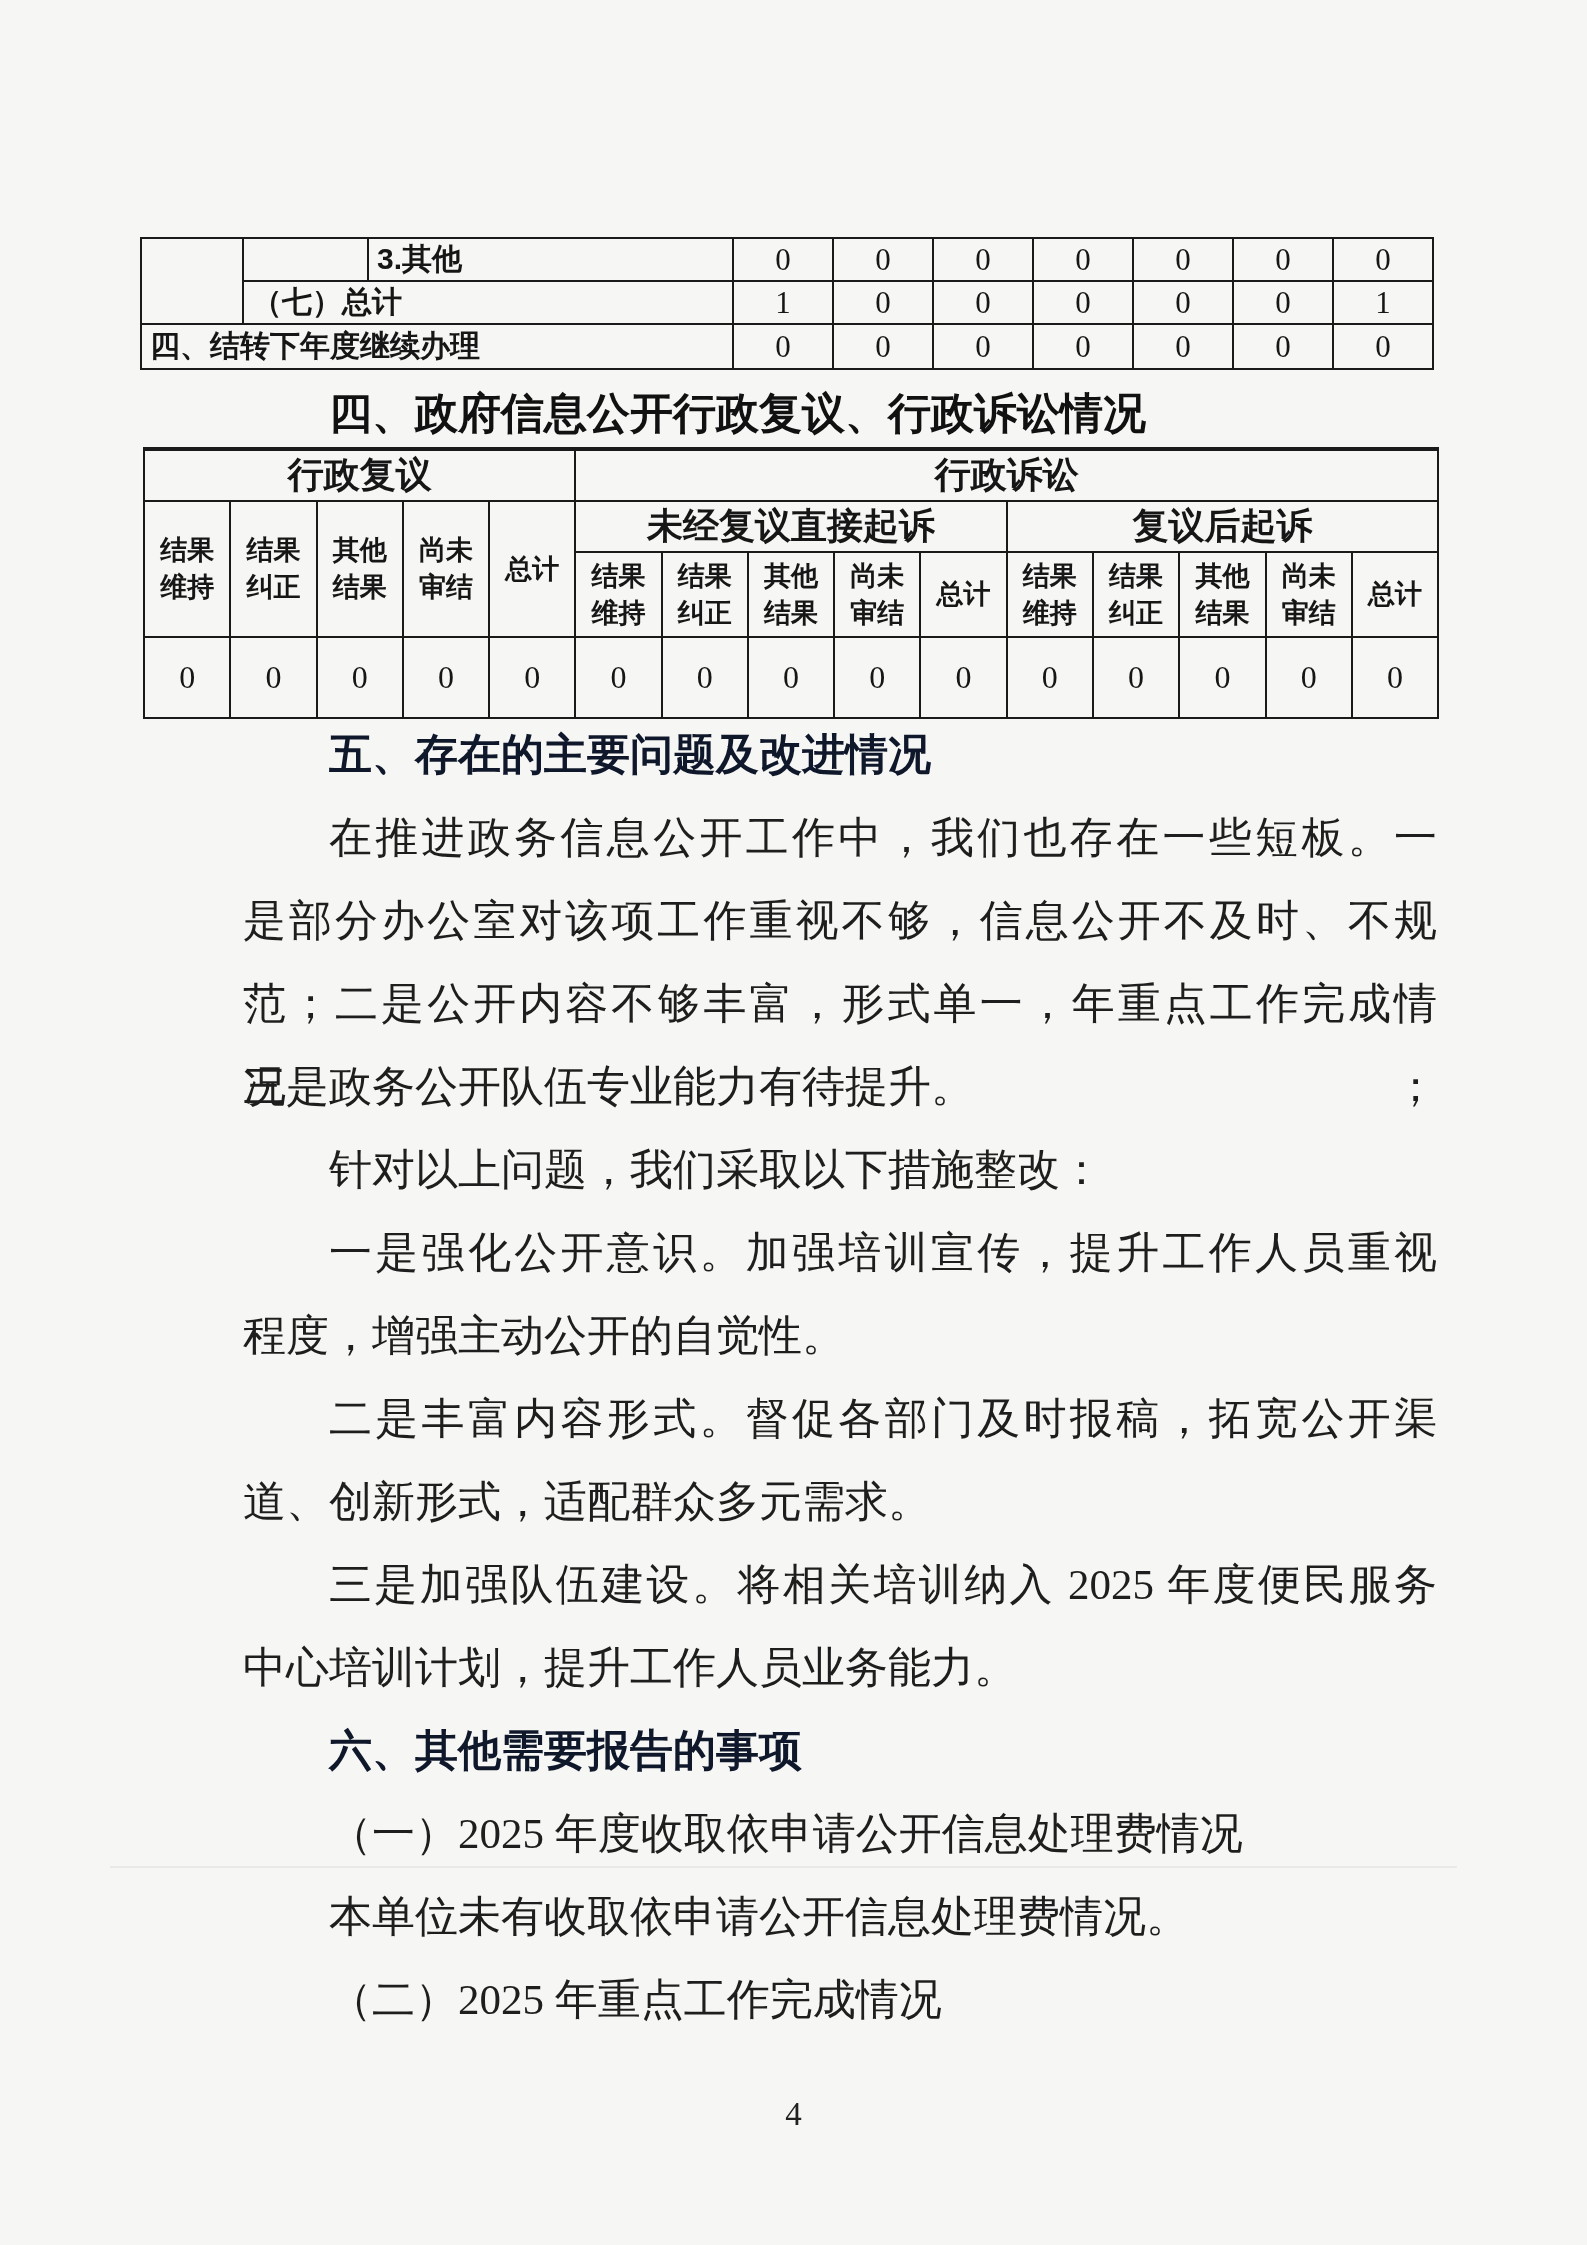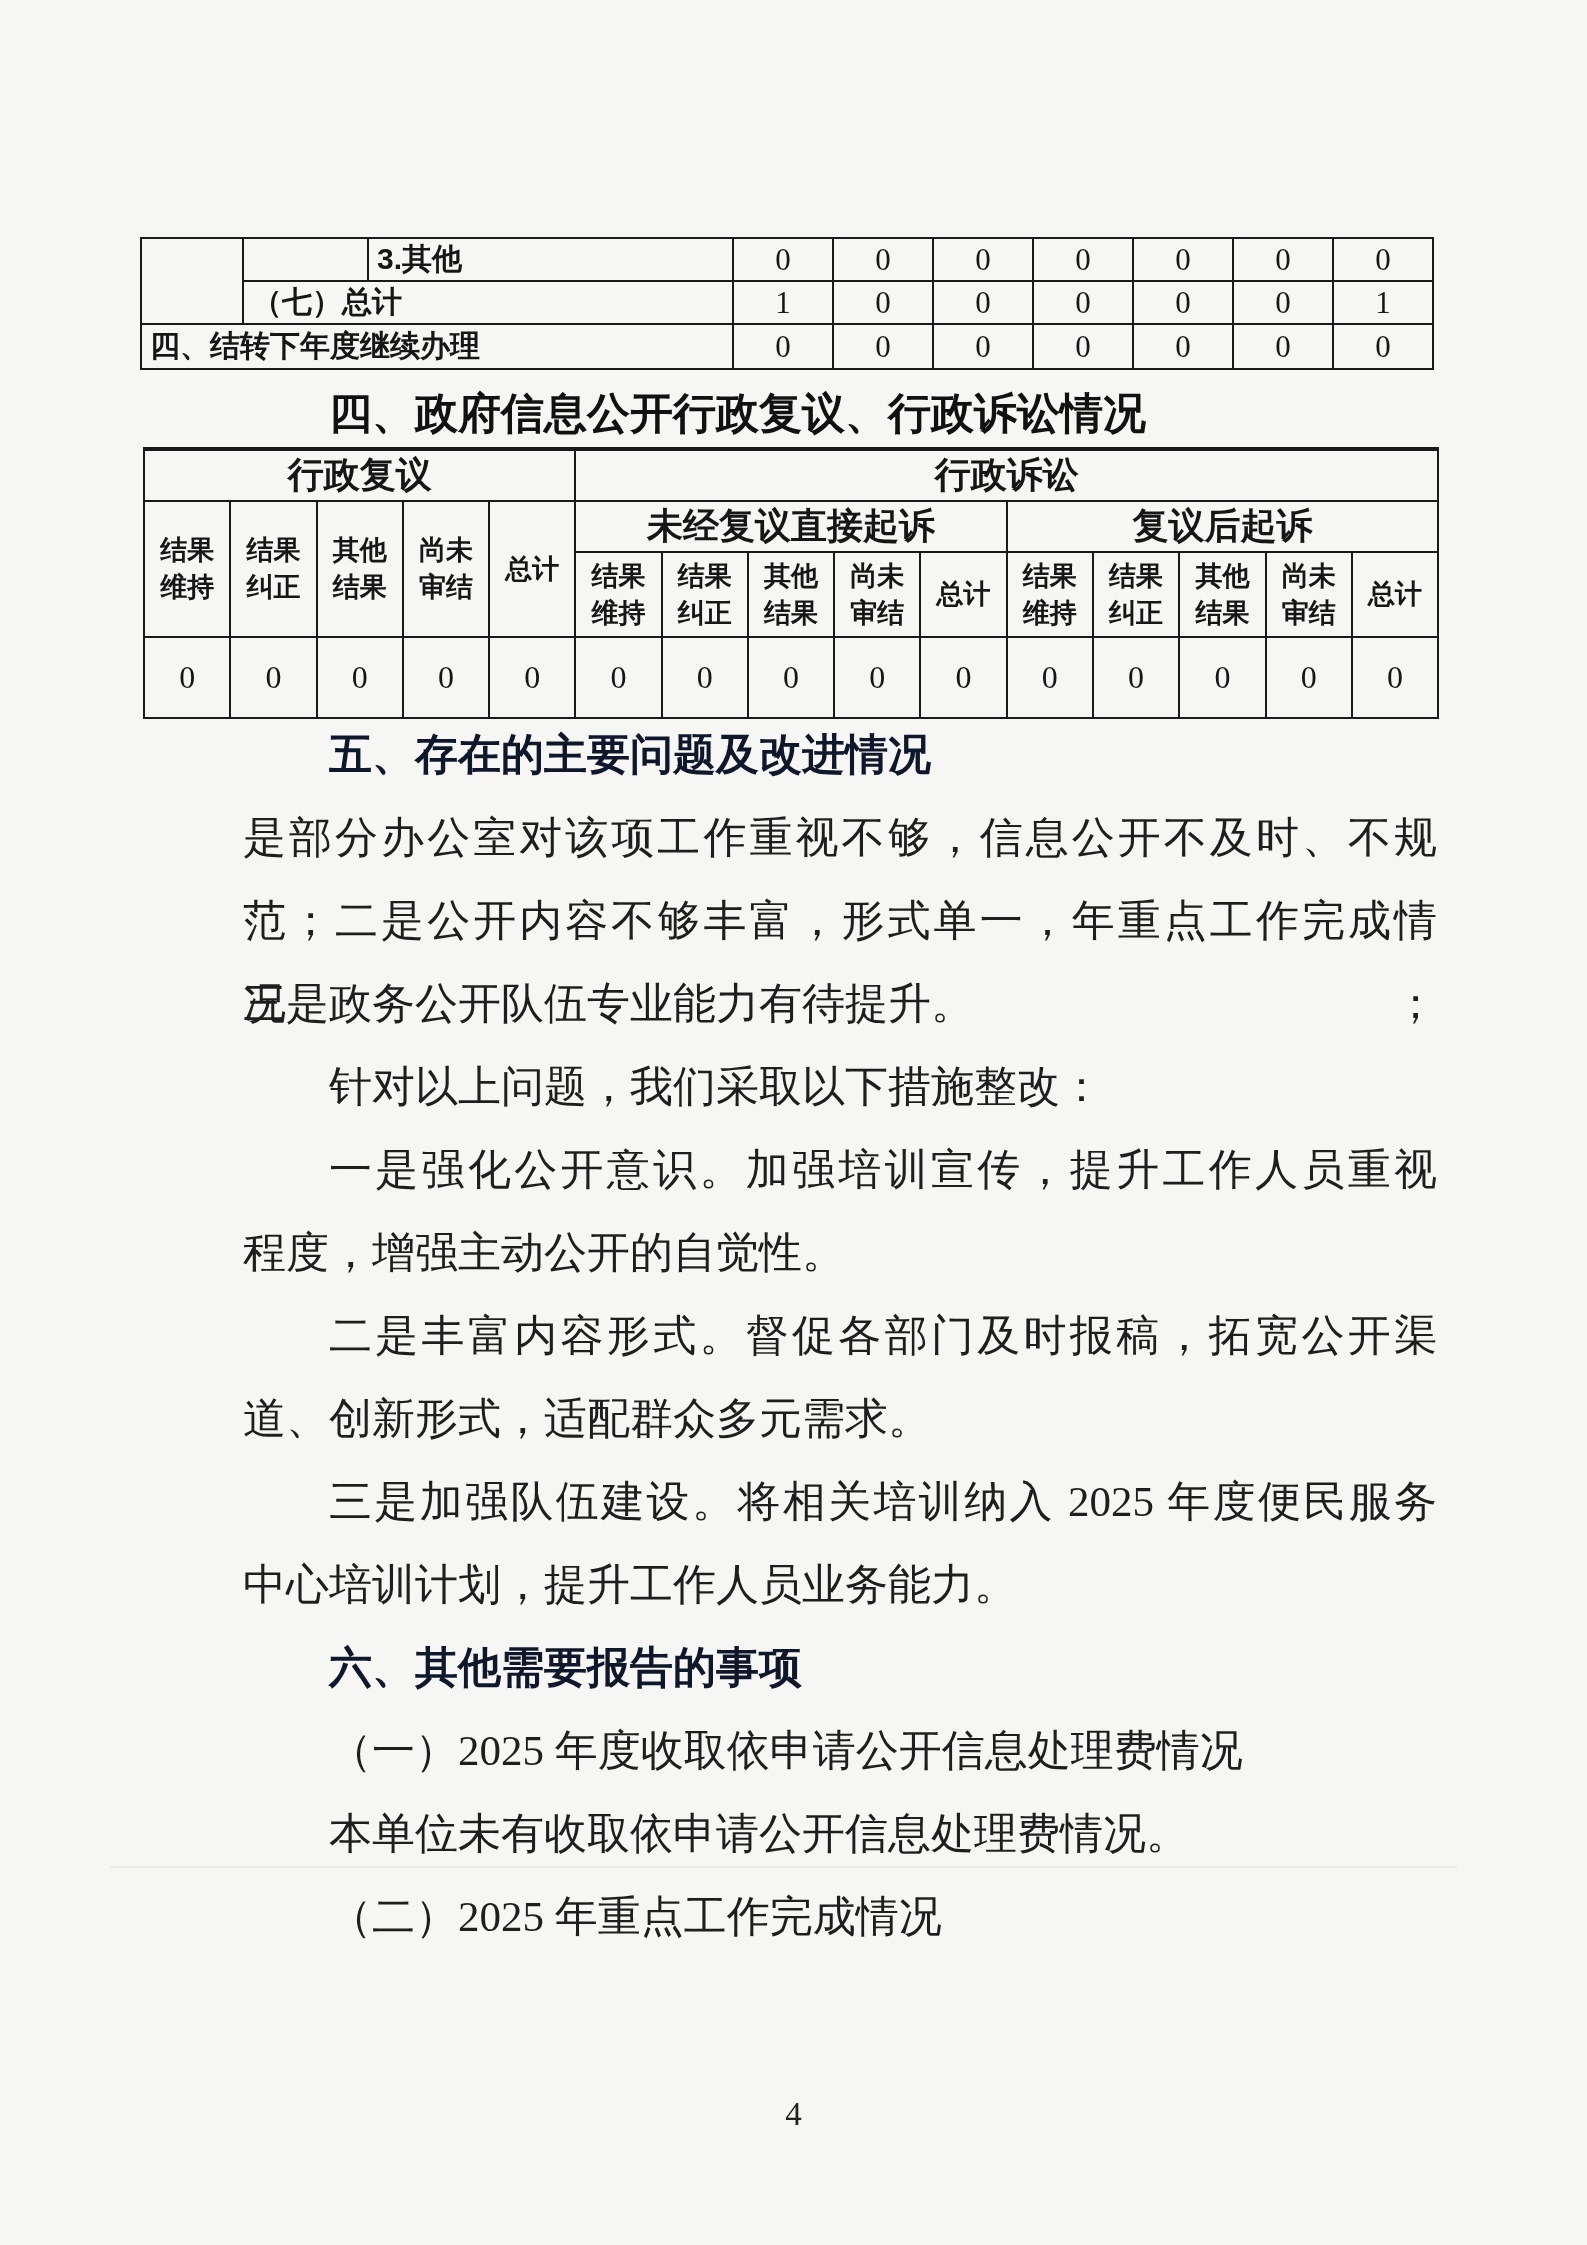--- a/index.html
+++ b/index.html
@@ -190,20 +190,21 @@
           <td class="num0">0</td>
           <td class="num0">0</td>
           <td class="num0">0</td>
           <td class="num0">0</td>
         </tr>
       </tbody>
   </table>
 
   <div class="body" id="body-text">
       <div class="bh">五、存在的主要问题及改进情况</div>
+      <div class="ln ind fill">在推进政务信息公开工作中，我们也存在一些短板。一</div>
       <div class="ln fill">是部分办公室对该项工作重视不够，信息公开不及时、不规</div>
       <div class="ln fill">范；二是公开内容不够丰富，形式单一，年重点工作完成情况；</div>
       <div class="ln">三是政务公开队伍专业能力有待提升。</div>
       <div class="ln ind">针对以上问题，我们采取以下措施整改：</div>
       <div class="ln ind fill">一是强化公开意识。加强培训宣传，提升工作人员重视</div>
       <div class="ln">程度，增强主动公开的自觉性。</div>
       <div class="ln ind fill">二是丰富内容形式。督促各部门及时报稿，拓宽公开渠</div>
       <div class="ln">道、创新形式，适配群众多元需求。</div>
       <div class="ln ind fill">三是加强队伍建设。将相关培训纳入 2025 年度便民服务</div>
       <div class="ln">中心培训计划，提升工作人员业务能力。</div>

